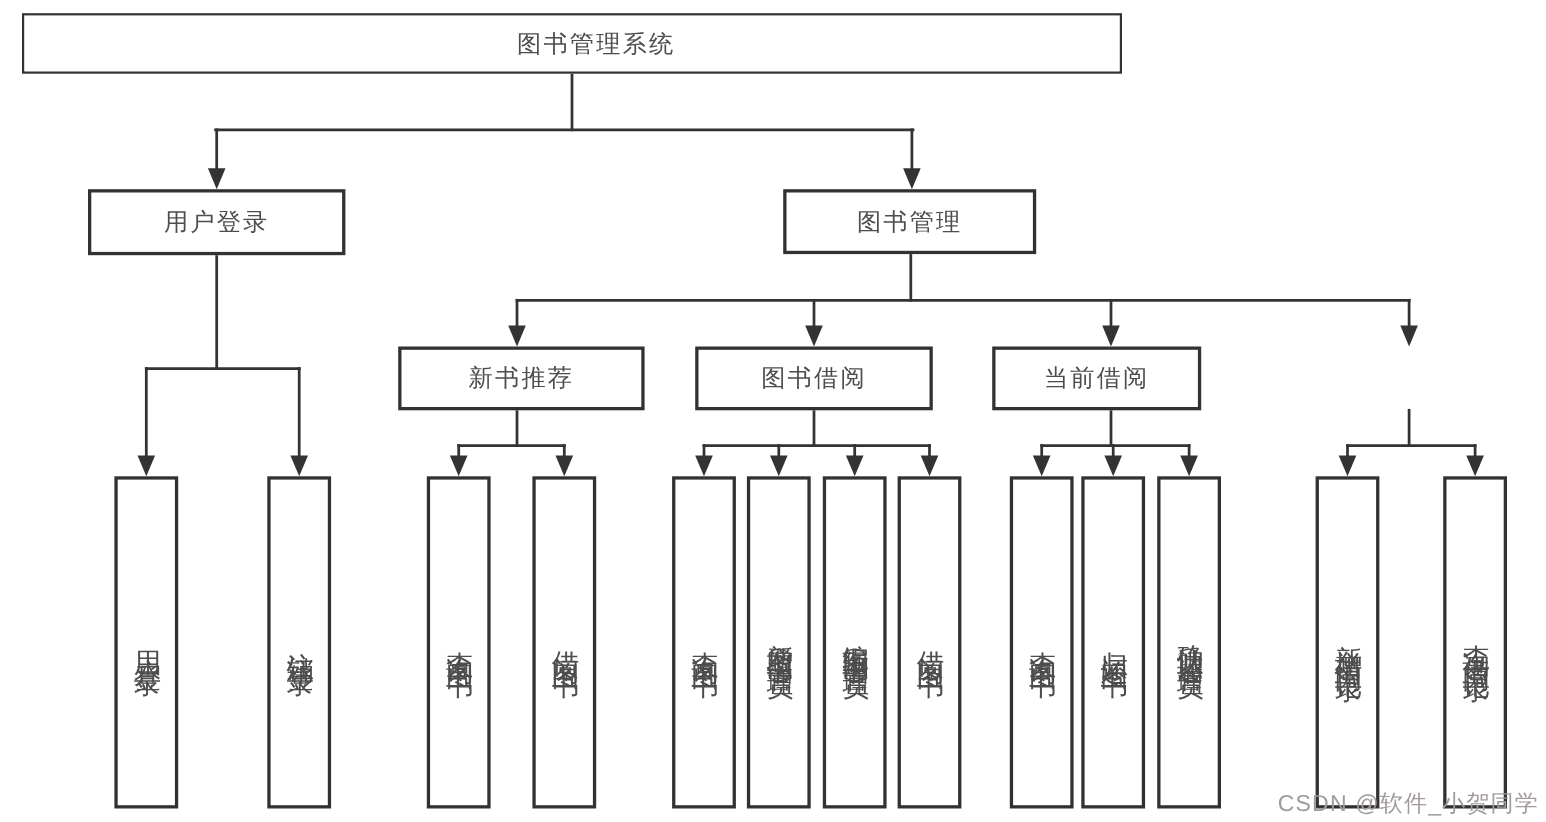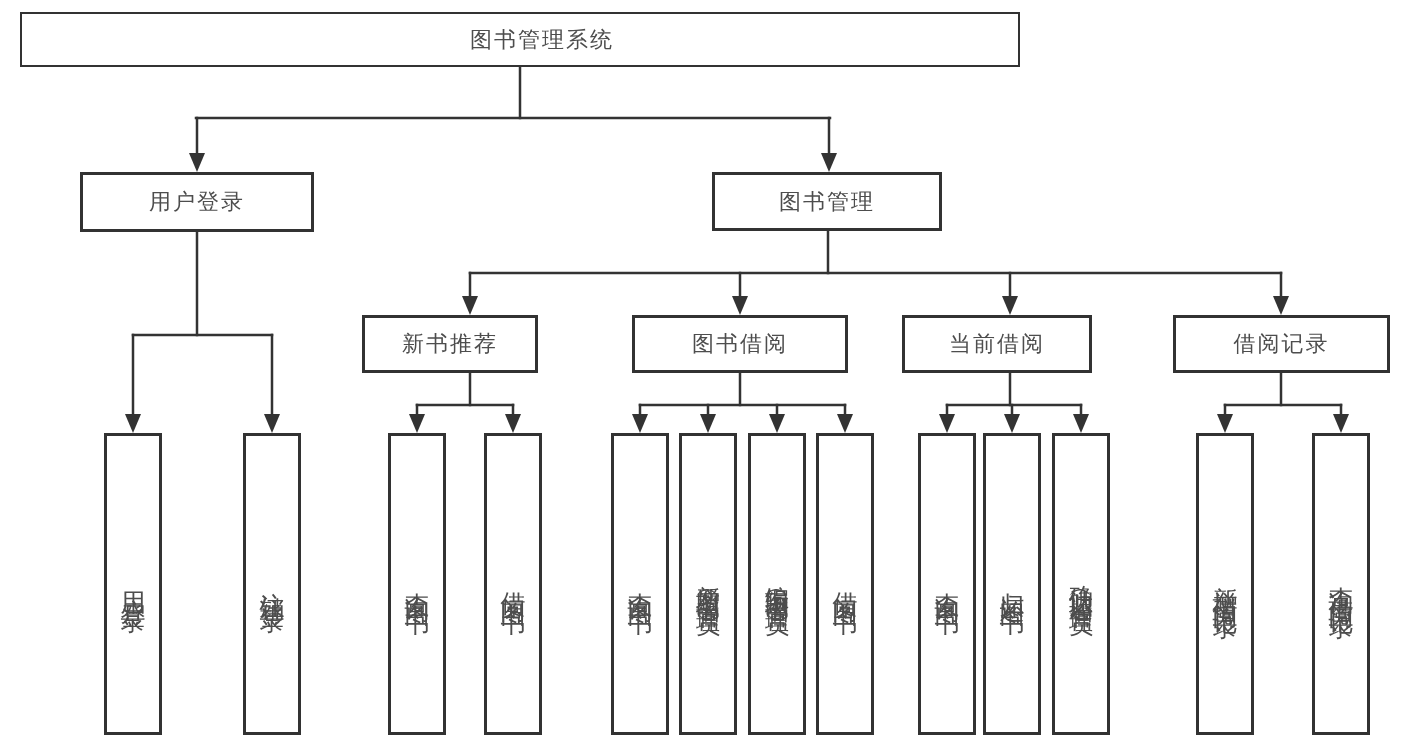--- a/index.html
+++ b/index.html
@@ -142,32 +142,29 @@
     <span class="h-label">图书管理系统</span>
   </div>
 
   <div class="node" style="left:80px; top:172px; width:234px; height:60px;">
     <span class="h-label">用户登录</span>
   </div>
   <div class="node" style="left:712px; top:172px; width:230px; height:59px;text-align:center;">
     <span class="h-label">图书管理</span>
   </div>
 
-  <div class="node" style="left:362px; top:315px; width:176px; height:58px;">
+  <div class="node" style="left:362px; top:315px; width:224px; height:58px;">
     <span class="h-label">新书推荐</span>
   </div>
   <div class="node" style="left:632px; top:315px; width:216px; height:58px;">
     <span class="h-label">图书借阅</span>
   </div>
   <div class="node" style="left:902px; top:315px; width:190px; height:58px;">
     <span class="h-label">当前借阅</span>
   </div>
-  <div class="node" style="left:1173px; top:315px; width:217px; height:58px;">
-    <span class="h-label">借阅记录</span>
-  </div>
 
   <div class="node" style="left:104px; top:433px; width:58px; height:302px;">
     <span class="v-label">用户登录</span>
   </div>
   <div class="node" style="left:243px; top:433px; width:58px; height:302px;">
     <span class="v-label">注销登录</span>
   </div>
 
   <div class="node" style="left:388px; top:433px; width:58px; height:302px;">
     <span class="v-label">查询图书</span>
@@ -199,14 +196,15 @@
     <span class="v-label tight">确认归还（管理员）</span>
   </div>
 
   <div class="node" style="left:1196px; top:433px; width:58px; height:302px;">
     <span class="v-label">新增借阅记录</span>
   </div>
   <div class="node" style="left:1312px; top:433px; width:58px; height:302px;">
     <span class="v-label">查询借阅记录</span>
   </div>
 
+  <div class="watermark">CSDN @软件_小贺同学</div>
 
 </div>
 
 </body></html>

